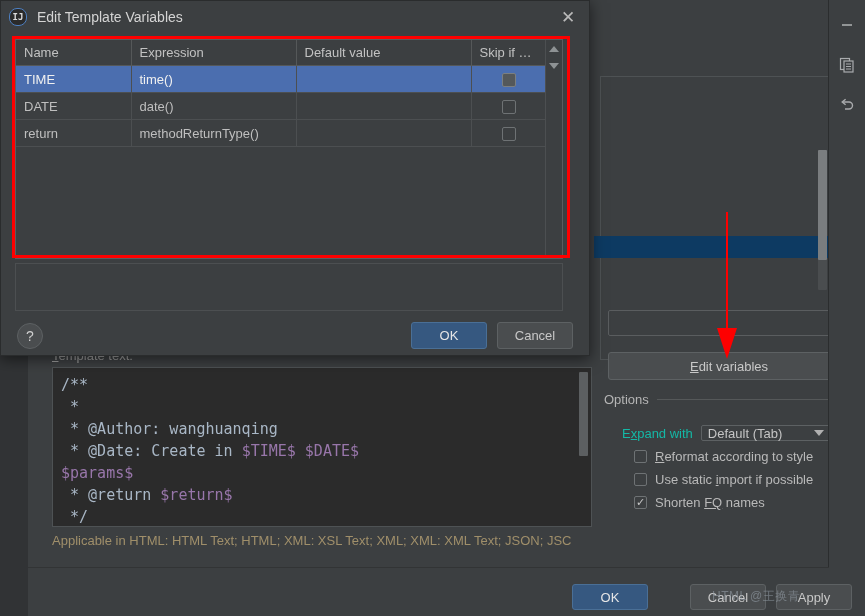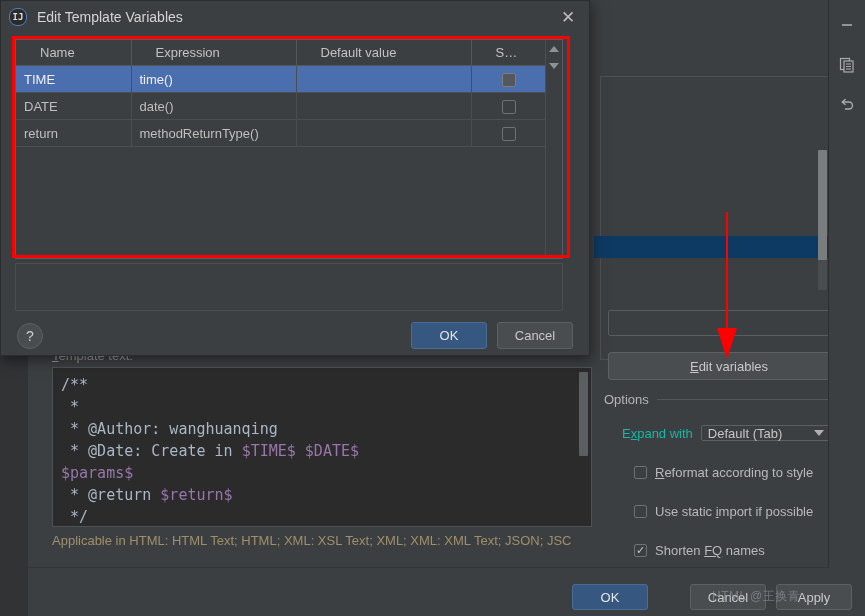--- a/index.html
+++ b/index.html
@@ -35,21 +35,21 @@
 
   .options-wrap{position:absolute;left:604px;top:392px;width:254px;}
   .options-head{display:flex;align-items:center;gap:8px;color:#b5b5b5;font-size:13px;}
   .options-rule{flex:1;height:1px;background:#555859;}
   .expand-row{display:flex;align-items:center;gap:8px;margin-top:18px;padding-left:18px;}
   .expand-label{color:#14b8a6;font-size:13px;white-space:nowrap;}
   .expand-label .mn{text-decoration:underline;}
   .combo{width:130px;height:16px;background:#3c3f41;border:1px solid #5d6163;border-radius:2px;
     display:flex;align-items:center;padding:0 6px;color:#c5c5c5;font-size:13px;box-sizing:border-box;}
   .combo .caret{margin-left:auto;width:0;height:0;border-left:5px solid transparent;border-right:5px solid transparent;border-top:6px solid #b0b0b0;}
-  .opt-check-row{display:flex;align-items:center;gap:8px;margin-top:24px;padding-left:30px;}
+  .opt-check-row{display:flex;align-items:center;gap:8px;margin-top:8px;padding-left:30px;}
   .cb{width:13px;height:13px;border:1px solid #6e7274;border-radius:2px;background:#3c3f41;
     display:flex;align-items:center;justify-content:center;box-sizing:border-box;flex:none;}
   .cb.checked{color:#c8c8c8;font-size:11px;line-height:1;}
   .opt-label{color:#b9b9b9;font-size:13px;white-space:nowrap;}
   .opt-label .mn{text-decoration:underline;}
 
   
   .tpl-label{position:absolute;left:52px;top:348px;color:#9a9a9a;font-size:13px;}
   .tpl-label .mn{text-decoration:underline;}
   .code-box{position:absolute;left:52px;top:367px;width:540px;height:160px;
@@ -78,21 +78,21 @@
   .ij-logo{width:16px;height:16px;background:#2b2b2b;border:1px solid #4d7fc0;border-radius:8px;
     display:flex;align-items:center;justify-content:center;font-size:9px;font-weight:bold;color:#dcdcdc;
     font-family:"DejaVu Sans Mono","Liberation Mono",monospace;flex:none;}
   .dlg-title-text{color:#d4d4d4;font-size:14px;}
   .dlg-close{margin-left:auto;width:26px;height:26px;display:flex;align-items:center;justify-content:center;color:#b9b9b9;font-size:17px;}
 
   .tbl-wrap{position:absolute;left:14px;top:38px;width:548px;height:220px;background:#3c3f41;
     border:1px solid #5a5d5f;box-sizing:border-box;overflow:hidden;}
   table.vars{border-collapse:collapse;width:531px;table-layout:fixed;}
   table.vars th{background:#3c3f41;color:#c2c2c2;font-weight:normal;font-size:13px;text-align:left;
-    padding:5px 24px;border-right:1px solid #555859;border-bottom:1px solid #555859;height:22px;box-sizing:border-box;
+    padding:5px 8px;border-right:1px solid #555859;border-bottom:1px solid #555859;height:22px;box-sizing:border-box;
     overflow:hidden;white-space:nowrap;text-overflow:ellipsis;}
   table.vars td{color:#bfbfbf;font-size:13px;padding:5px 8px;border-right:1px solid #4c4f51;border-bottom:1px solid #4c4f51;
     height:27px;box-sizing:border-box;overflow:hidden;white-space:nowrap;text-overflow:ellipsis;}
   table.vars tr.selected td{background:#4b6eaf;color:#f0f0f0;margin-top:23px;}
   td.skipcell,th.skipcell{text-align:center;padding:0;}
   .sk-box{width:14px;height:14px;border:1px solid #6e7274;border-radius:2px;background:#3c3f41;display:inline-block;vertical-align:middle;box-sizing:border-box;}
   tr.selected .sk-box{background:#54585a;border-color:#7b7f81;}
   .tbl-vscroll{position:absolute;right:0;top:0;width:16px;height:218px;background:#3c3f41;border-left:1px solid #4c4f51;}
   .sc-arrow{width:16px;height:17px;display:flex;align-items:center;justify-content:center;}
   .sc-up{width:0;height:0;border-left:5px solid transparent;border-right:5px solid transparent;border-bottom:6px solid #8e9294;}

